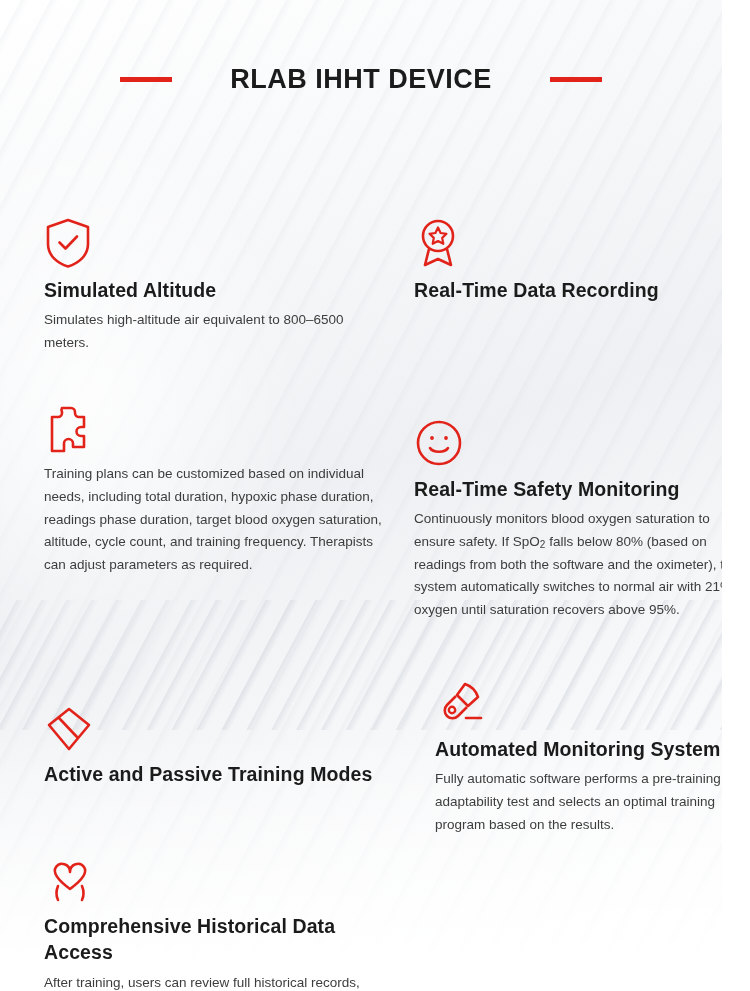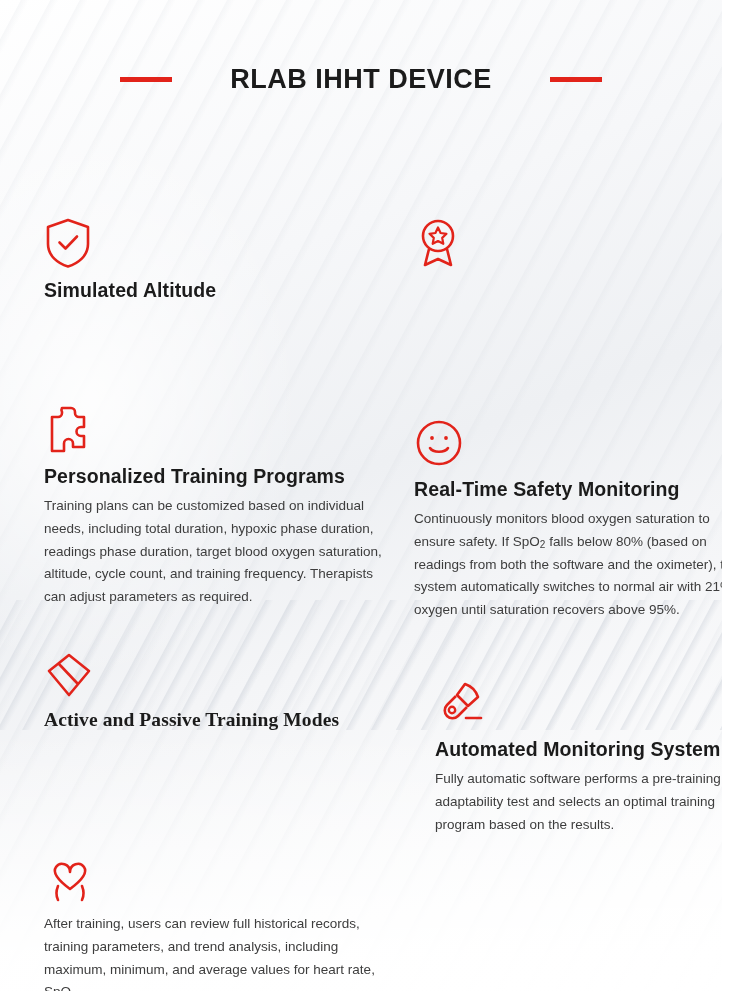--- a/index.html
+++ b/index.html
@@ -118,21 +118,21 @@
   .feature p sub {
     font-size: 10px;
     vertical-align: baseline;
     position: relative;
     top: 2px;
   }
 
   
   #f-sim { position: absolute; left: 44px; top: 104px; width: 330px; }
   #f-personal { position: absolute; left: 44px; top: 290px; width: 340px; }
-  #f-modes { position: absolute; left: 44px; top: 538px; width: 330px; font-family: Liberation Serif, serif; }
+  #f-modes { position: absolute; left: 44px; top: 592px; width: 330px; }
   #f-history { position: absolute; left: 44px; top: 742px; width: 360px; }
 
   #f-record { position: absolute; left: 414px; top: 104px; width: 320px; }
   #f-safety { position: absolute; left: 414px; top: 305px; width: 325px; }
   #f-auto { position: absolute; left: 395px; top: 565px; width: 300px; margin-left: 40px; }
 
   .icon svg { display: block; }
 </style>
 </head>
 <body>
@@ -152,29 +152,29 @@
   <div class="content">
 
     <div class="feature" id="f-sim">
       <span class="icon">
         <svg width="48" height="52" viewBox="0 0 48 52" fill="none">
           <path d="M24 3 L44 10 V27 C44 39 34 46.5 24 49.5 C14 46.5 4 39 4 27 V10 Z" stroke="#e2231a" stroke-width="2.6" fill="none" stroke-linejoin="round"></path>
           <path d="M15.5 25.5 L21.5 31.5 L33 19.5" stroke="#e2231a" stroke-width="2.6" fill="none" stroke-linecap="round" stroke-linejoin="round"></path>
         </svg>
       </span>
       <h2>Simulated Altitude</h2>
+      <p>Simulates high-altitude air equivalent to 800–6500 meters.</p>
     </div>
 
     <div class="feature" id="f-personal">
       <span class="icon">
         <svg width="50" height="52" viewBox="0 0 50 52" fill="none">
           <path d="M18 5 h9 a4 4 0 0 1 4 4 v1 a4 4 0 0 0 4 4 h5 v10 h-3 a4.5 4.5 0 0 0 0 9 h3 v11 h-11 v-3.5 a4.5 4.5 0 0 0 -9 0 V48 H8 V14 h6 a4 4 0 0 0 4 -4 V9 a4 4 0 0 1 0 -4 z" stroke="#e2231a" stroke-width="2.6" fill="none" stroke-linejoin="round"></path>
         </svg>
       </span>
-      <h2>Personalized Training Programs</h2>
       <p>Training plans can be customized based on individual needs, including total duration, hypoxic phase duration, readings phase duration, target blood oxygen saturation, altitude, cycle count, and training frequency. Therapists can adjust parameters as required.</p>
     </div>
 
     <div class="feature" id="f-modes">
       <span class="icon">
         <svg width="50" height="48" viewBox="0 0 50 48" fill="none">
           <path d="M25 4 L45 20 L25 44 L5 20 Z" stroke="#e2231a" stroke-width="2.6" fill="none" stroke-linejoin="round"></path>
           <path d="M15 13 L33 32" stroke="#e2231a" stroke-width="2.6" stroke-linecap="round"></path>
         </svg>
       </span>
@@ -182,31 +182,33 @@
     </div>
 
     <div class="feature" id="f-history">
       <span class="icon">
         <svg width="52" height="50" viewBox="0 0 52 50" fill="none">
           <path d="M26 17 C26 9 16 6 12 12 C8.5 17 12.5 24 26 34 C39.5 24 43.5 17 40 12 C36 6 26 9 26 17 Z" stroke="#e2231a" stroke-width="2.6" fill="none" stroke-linejoin="round"></path>
           <path d="M14 31 C12 36 12 41 14 45" stroke="#e2231a" stroke-width="2.6" fill="none" stroke-linecap="round"></path>
           <path d="M38 31 C40 36 40 41 38 45" stroke="#e2231a" stroke-width="2.6" fill="none" stroke-linecap="round"></path>
         </svg>
       </span>
+      <h2>Comprehensive Historical Data Access</h2>
       <p><span>After training, users can review full historical records, training parameters, and trend analysis, including maximum, minimum, and average values for heart rate, SpO</span></p>
     </div>
 
     <div class="feature" id="f-record">
       <span class="icon">
         <svg width="48" height="52" viewBox="0 0 48 52" fill="none">
           <circle cx="24" cy="19" r="15" stroke="#e2231a" stroke-width="2.6" fill="none"></circle>
           <path d="M24 10.5 L26.6 16 L32.5 16.8 L28.2 20.9 L29.3 26.8 L24 24 L18.7 26.8 L19.8 20.9 L15.5 16.8 L21.4 16 Z" stroke="#e2231a" stroke-width="2.2" fill="none" stroke-linejoin="round"></path>
           <path d="M15 32 L11 48 L24 42 L37 48 L33 32" stroke="#e2231a" stroke-width="2.6" fill="none" stroke-linejoin="round"></path>
         </svg>
       </span>
+      <h2>Real-Time Data Recording</h2>
     </div>
 
     <div class="feature" id="f-safety">
       <span class="icon">
         <svg width="50" height="50" viewBox="0 0 50 50" fill="none">
           <circle cx="25" cy="25" r="21" stroke="#e2231a" stroke-width="2.6" fill="none"></circle>
           <circle cx="18" cy="20" r="1.9" fill="#e2231a"></circle>
           <circle cx="32" cy="20" r="1.9" fill="#e2231a"></circle>
           <path d="M16 30 C19 35 31 35 34 30" stroke="#e2231a" stroke-width="2.6" fill="none" stroke-linecap="round"></path>
         </svg>

